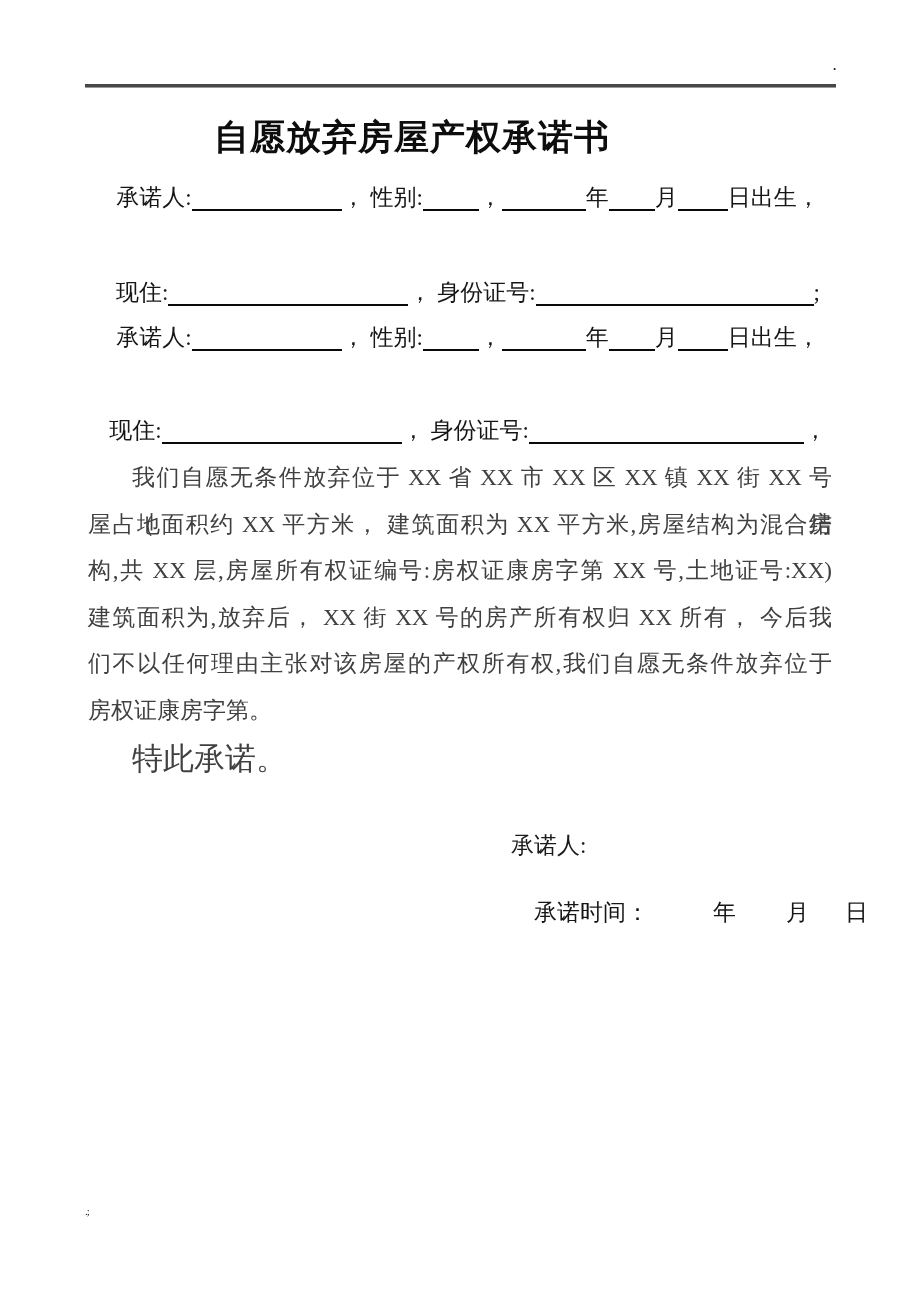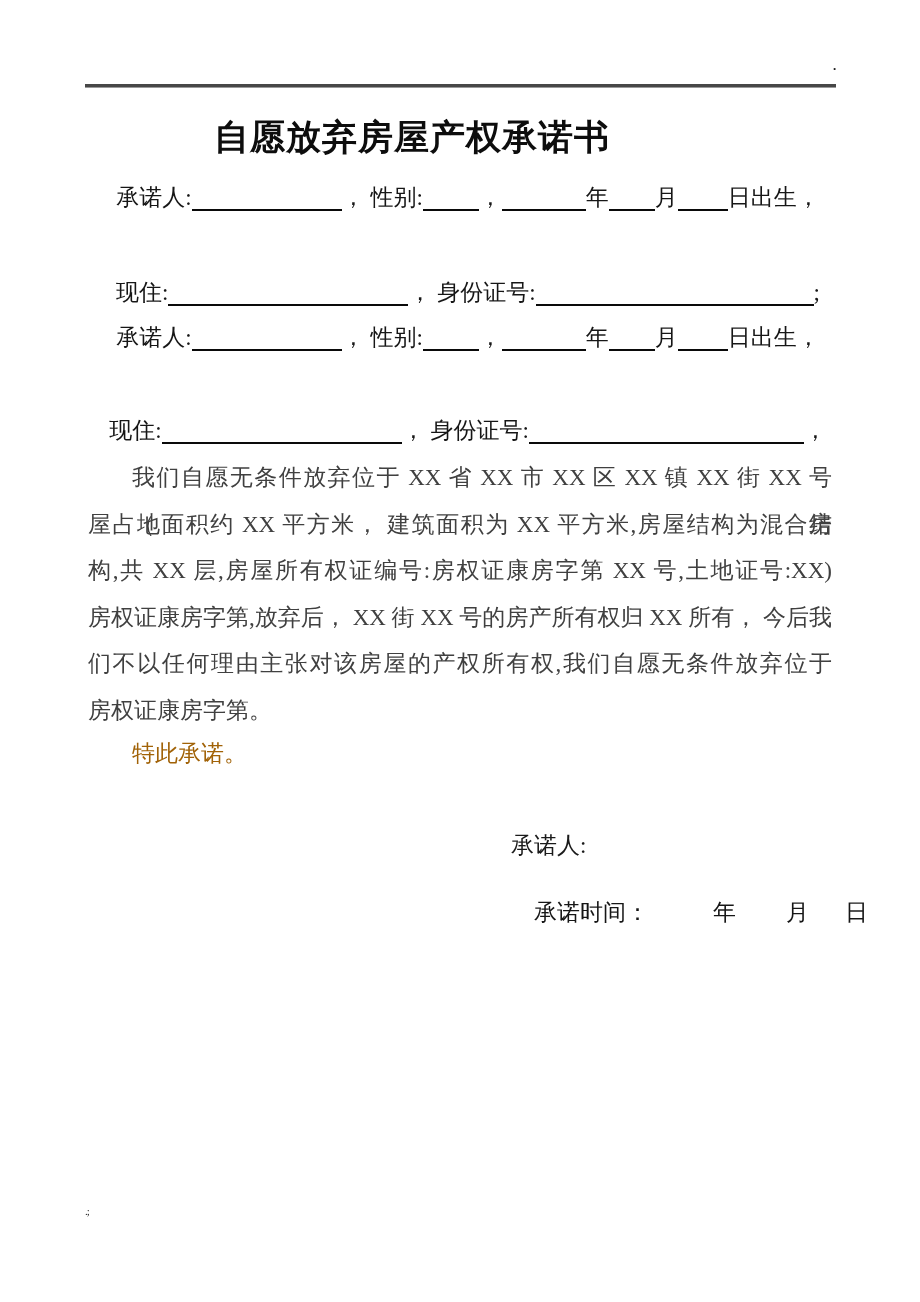--- a/index.html
+++ b/index.html
@@ -41,21 +41,21 @@
   }
   .gap{display:inline-block;}
   .para{position:absolute;left:88px;top:455px;width:744px;}
   .para-line{
     font-size:23px;height:46.5px;line-height:46.5px;
     text-align:justify;text-align-last:justify;
     color:#404040;
   }
   .para-line.first{padding-left:44px;}
   .para-line.last{text-align-last:left;}
-  .closing{position:absolute;left:132px;top:738px;font-size:23px;color:#a16207;}
+  .closing{position:absolute;left:132px;top:738px;font-size:31px;color:#404040;}
   .sig-name{position:absolute;left:511px;top:830px;font-size:23px;color:#1a1a1a;}
   .sig-date{left:511px;top:898px;width:380px;}
   .bottommark{
     position:absolute;left:85px;top:1205px;
     font-size:11px;letter-spacing:-1px;color:#2a2a2a;
   }
 </style>
 </head>
 <body>
 
@@ -68,21 +68,21 @@
 
   <div class="line la"><span class="seg">承诺人: </span><span class="blank" style="width: 150px;"></span><span class="seg"> ， 性别:</span><span class="blank" style="width: 56px;"></span><span class="seg"> ， </span><span class="blank" style="width: 84px;"></span><span class="seg">年</span><span class="blank" style="width: 46px;"></span><span class="seg">月</span><span class="blank" style="width: 50px;"></span><span class="seg">日出生，</span></div>
   <div class="line lb"><span class="seg">现住:</span><span class="blank" style="width: 240px;"></span><span class="seg">， 身份证号: </span><span class="blank" style="width: 278px;"></span><span class="seg">;</span></div>
   <div class="line lc"><span class="seg">承诺人: </span><span class="blank" style="width: 150px;"></span><span class="seg"> ， 性别:</span><span class="blank" style="width: 56px;"></span><span class="seg"> ， </span><span class="blank" style="width: 84px;"></span><span class="seg">年</span><span class="blank" style="width: 46px;"></span><span class="seg">月</span><span class="blank" style="width: 50px;"></span><span class="seg">日出生，</span></div>
   <div class="line ld"><span class="seg">现住:</span><span class="blank" style="width: 240px;"></span><span class="seg">， 身份证号: </span><span class="blank" style="width: 275px;"></span><span class="seg">，</span></div>
 
   <div class="para">
     <div class="para-line first">我们自愿无条件放弃位于 XX 省 XX 市 XX 区 XX 镇 XX 街 XX 号（房</div>
     <div class="para-line">屋占地面积约 XX 平方米， 建筑面积为 XX 平方米,房屋结构为混合结</div>
     <div class="para-line">构,共 XX 层,房屋所有权证编号:房权证康房字第 XX 号,土地证号:XX)</div>
-    <div class="para-line">房权证康房字第,放弃后， XX 街 XX 号的房产所有权归 XX 所有， 今后我</div>
+    <div class="para-line">建筑面积为,放弃后， XX 街 XX 号的房产所有权归 XX 所有， 今后我</div>
     <div class="para-line">们不以任何理由主张对该房屋的产权所有权,我们自愿无条件放弃位于</div>
     <div class="para-line last">房权证康房字第。</div>
   </div>
 
   <div class="closing">特此承诺。</div>
 
   <div class="sig-name">承诺人:</div>
 
   <div class="line sig-date"><span class="seg">承诺时间：</span><span class="gap" style="width: 64px;"></span><span class="seg">年</span><span class="gap" style="width: 50px;"></span><span class="seg">月</span><span class="gap" style="width: 36px;"></span><span class="seg">日</span></div>
 

